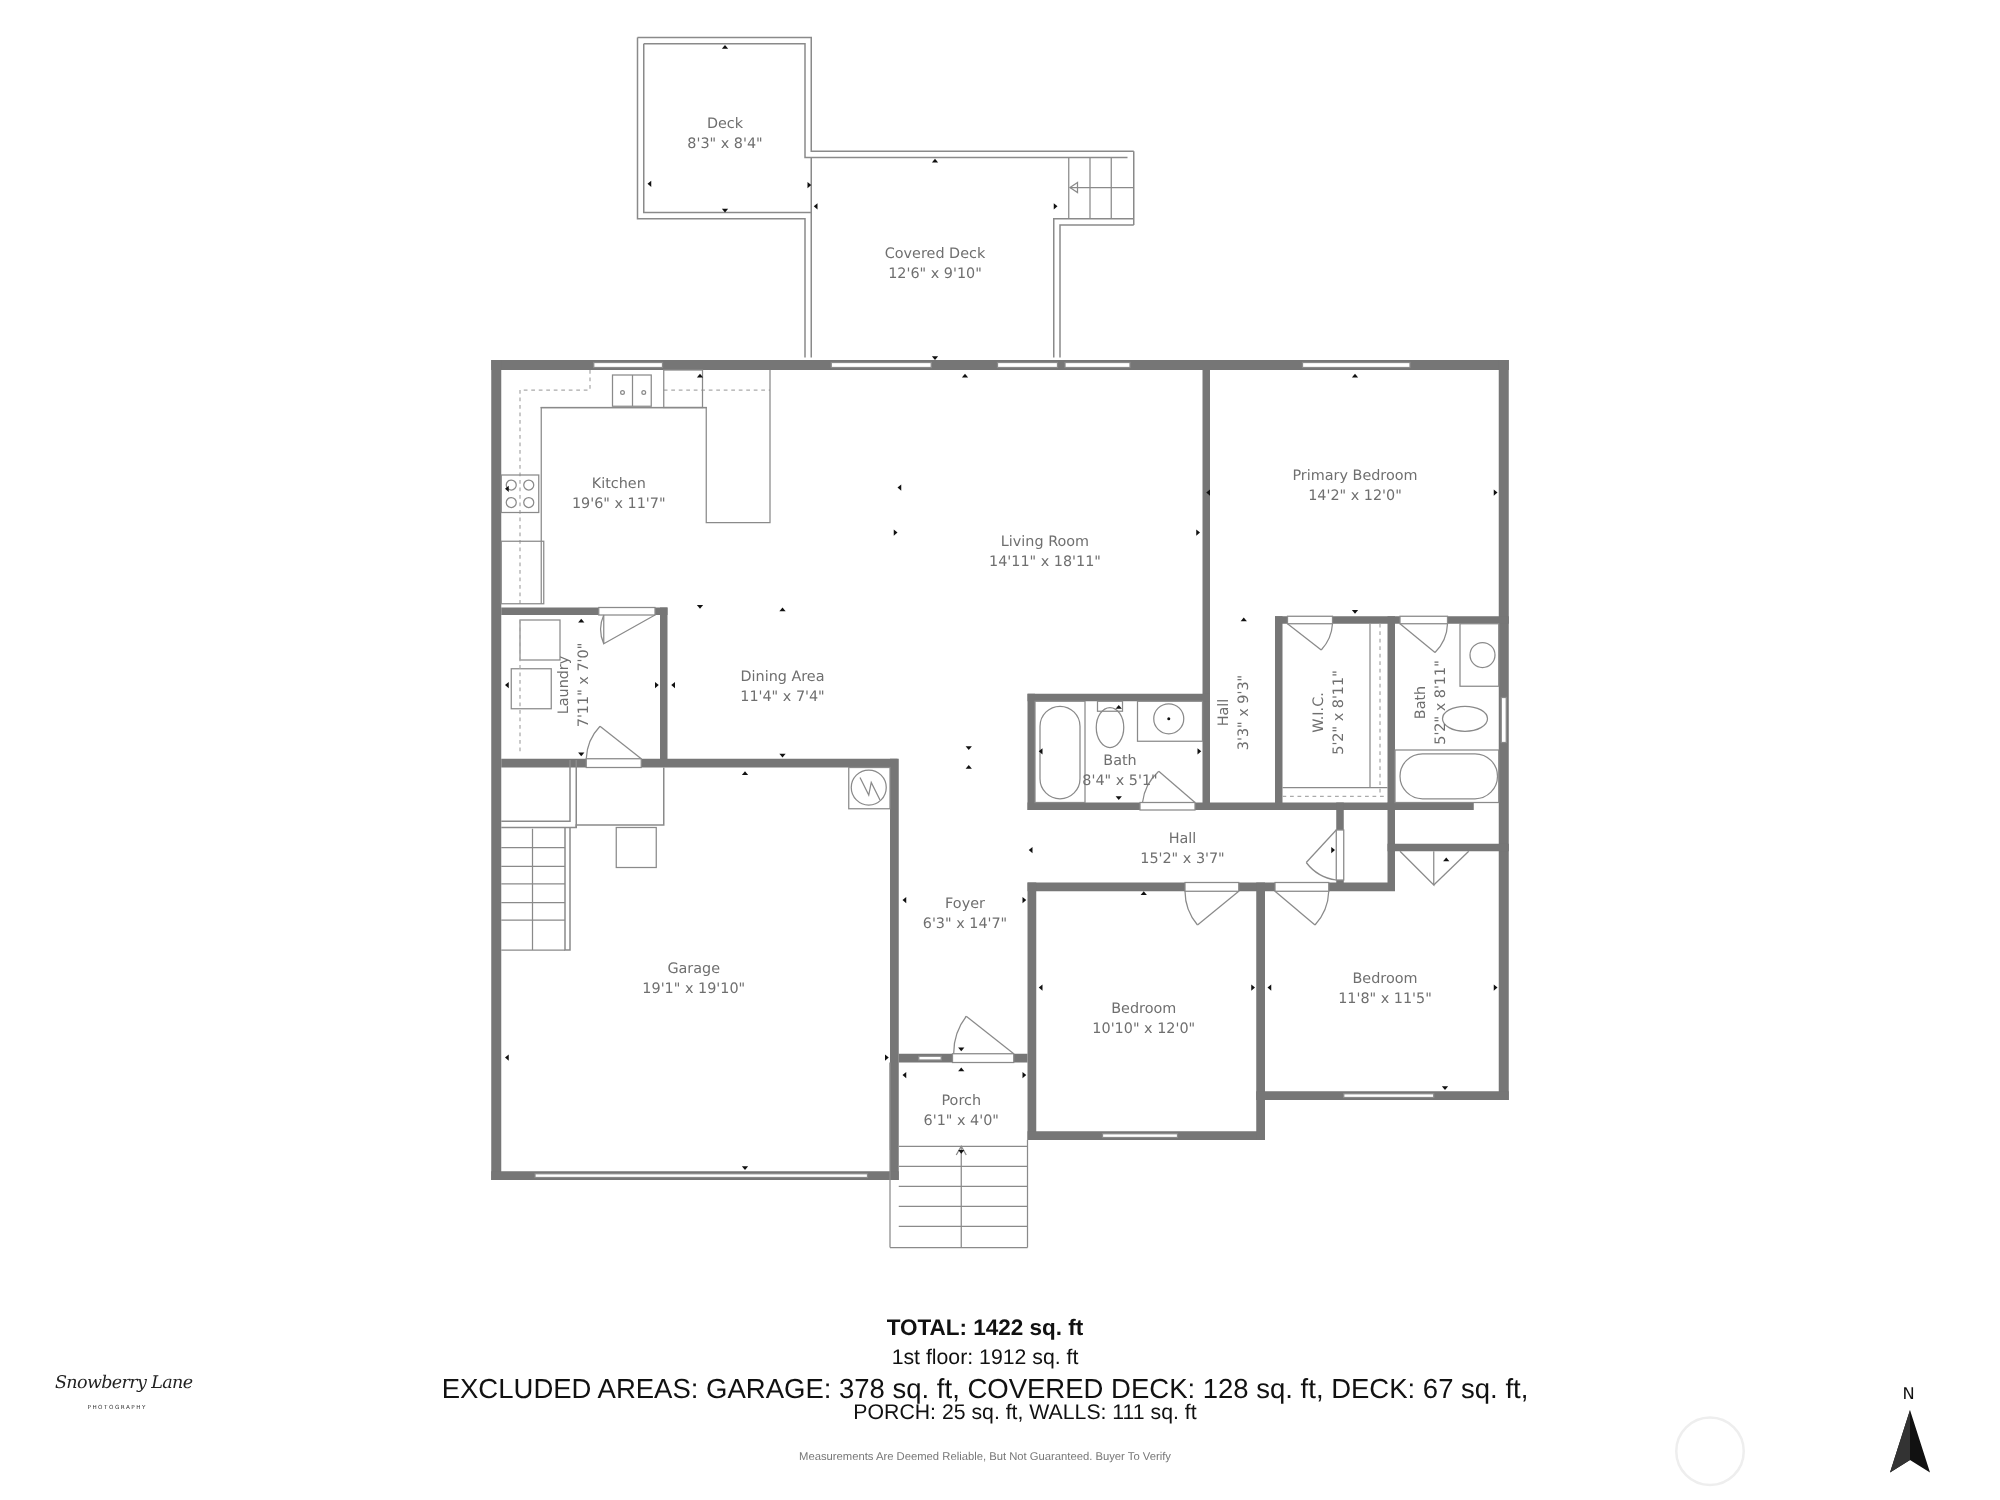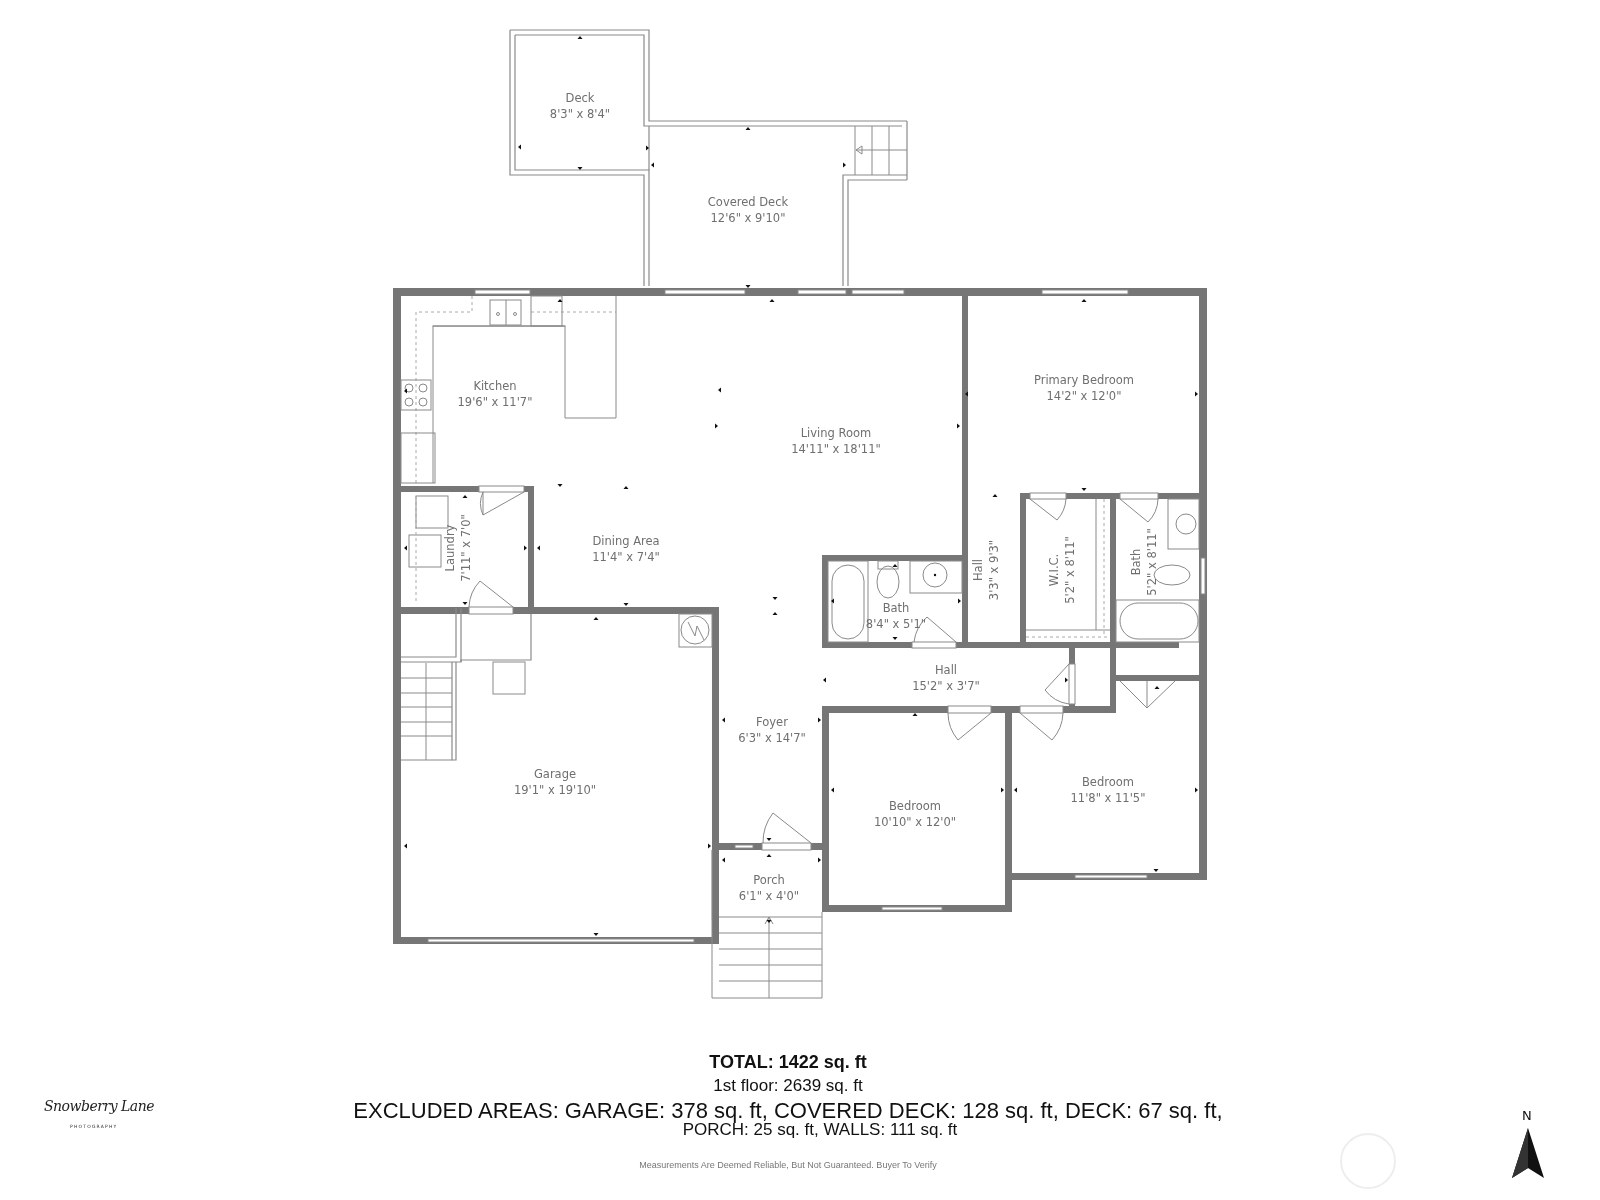--- a/index.html
+++ b/index.html
@@ -352,21 +352,21 @@
     <text class="room-name" x="1108" y="786">Bedroom</text>
     <text class="room-dim" x="1108" y="802">11'8" x 11'5"</text>
   </g>
   <g>
     <text class="room-name" x="769" y="884">Porch</text>
     <text class="room-dim" x="769" y="900">6'1" x 4'0"</text>
   </g>
 </svg>
 
 <div class="summary total">TOTAL: 1422 sq. ft</div>
-<div class="summary floor">1st floor: 2639 sq. ft</div>
+<div class="summary floor">1st floor: 1912 sq. ft</div>
 <div class="summary excluded">EXCLUDED AREAS: GARAGE: 378 sq. ft, COVERED DECK: 128 sq. ft, DECK: 67 sq. ft,</div>
 <div class="summary excluded2">PORCH: 25 sq. ft, WALLS: 111 sq. ft</div>
 <div class="summary disclaimer">Measurements Are Deemed Reliable, But Not Guaranteed. Buyer To Verify</div>
 
 <div class="logo">
   <span class="logo-script">Snowberry Lane</span>
   <span class="logo-sub">PHOTOGRAPHY</span>
 </div>
 
 <div class="seal"></div>

